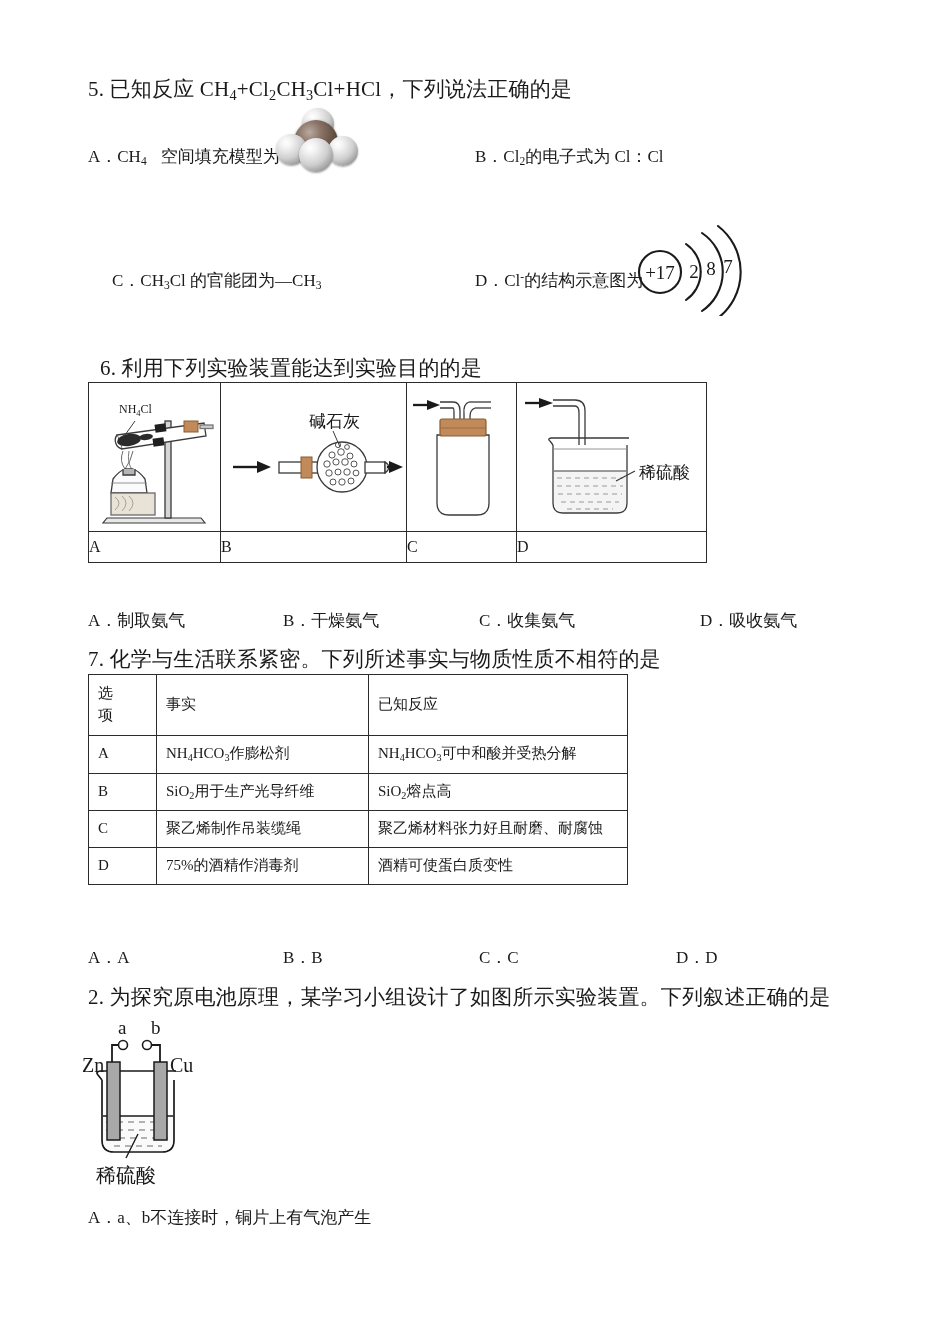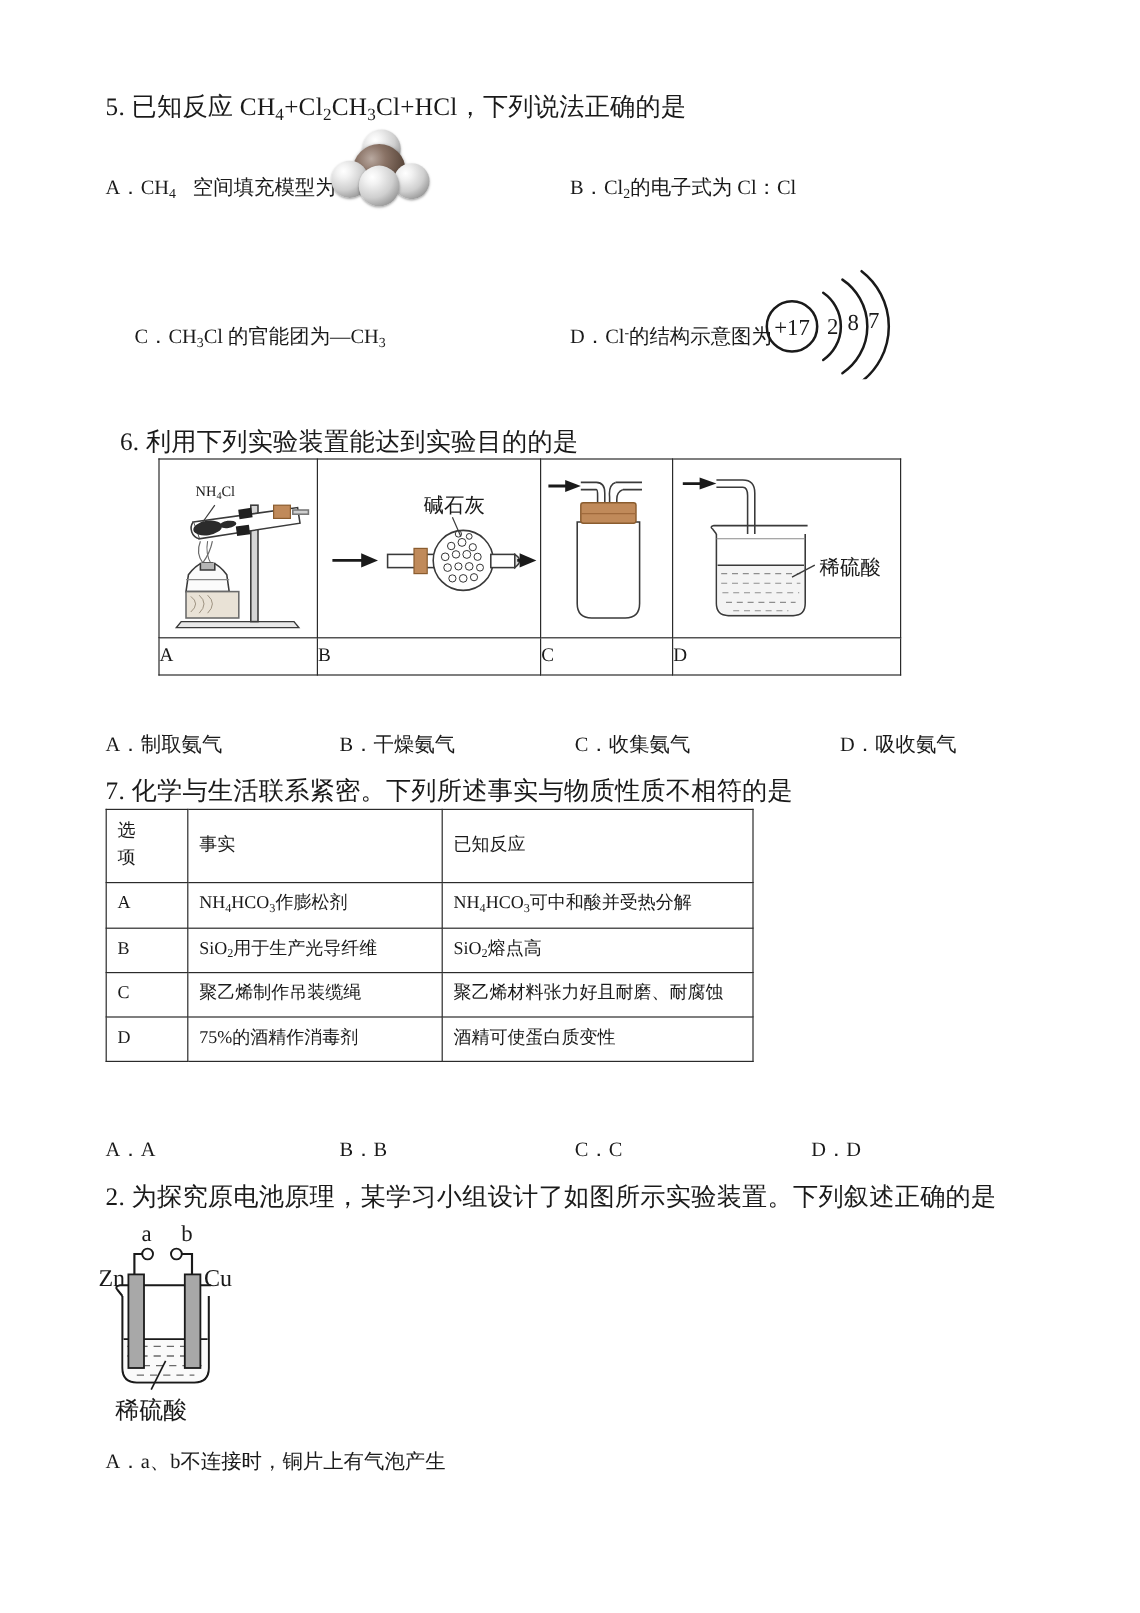--- a/index.html
+++ b/index.html
@@ -165,21 +165,21 @@
       </g>
       <text x="26" y="55" font-family="Liberation Serif, serif" font-size="19" fill="#1a1a1a" text-anchor="middle">+17</text>
       <text x="60" y="54" font-family="Liberation Serif, serif" font-size="19" fill="#1a1a1a" text-anchor="middle">2</text>
       <text x="77" y="51" font-family="Liberation Serif, serif" font-size="19" fill="#1a1a1a" text-anchor="middle">8</text>
       <text x="94" y="49" font-family="Liberation Serif, serif" font-size="19" fill="#1a1a1a" text-anchor="middle">7</text>
     </svg>
   </div>
 
   <div class="q-stem" style="left:88px; top:353px;margin-left:12px;">6. 利用下列实验装置能达到实验目的的是</div>
 
-  <table class="app-table" style="left:88px; top:382px; width:614px;margin-left:44px;">
+  <table class="app-table" style="left:88px; top:382px; width:614px;">
     <tbody>
         <tr>
       <td style="width:131px;">
         <div class="app-cell apparatus">
           <svg width="131" height="148" viewBox="0 0 131 148">
             <g stroke="#3a3a3a" fill="none" stroke-width="1.3">
 
               <path d="M 18 135 L 112 135 L 116 140 L 14 140 Z" fill="#e8e8e8" stroke-width="1.2"></path>
 
               <rect x="76" y="38" width="6" height="97" fill="#d6d6d6"></rect>

